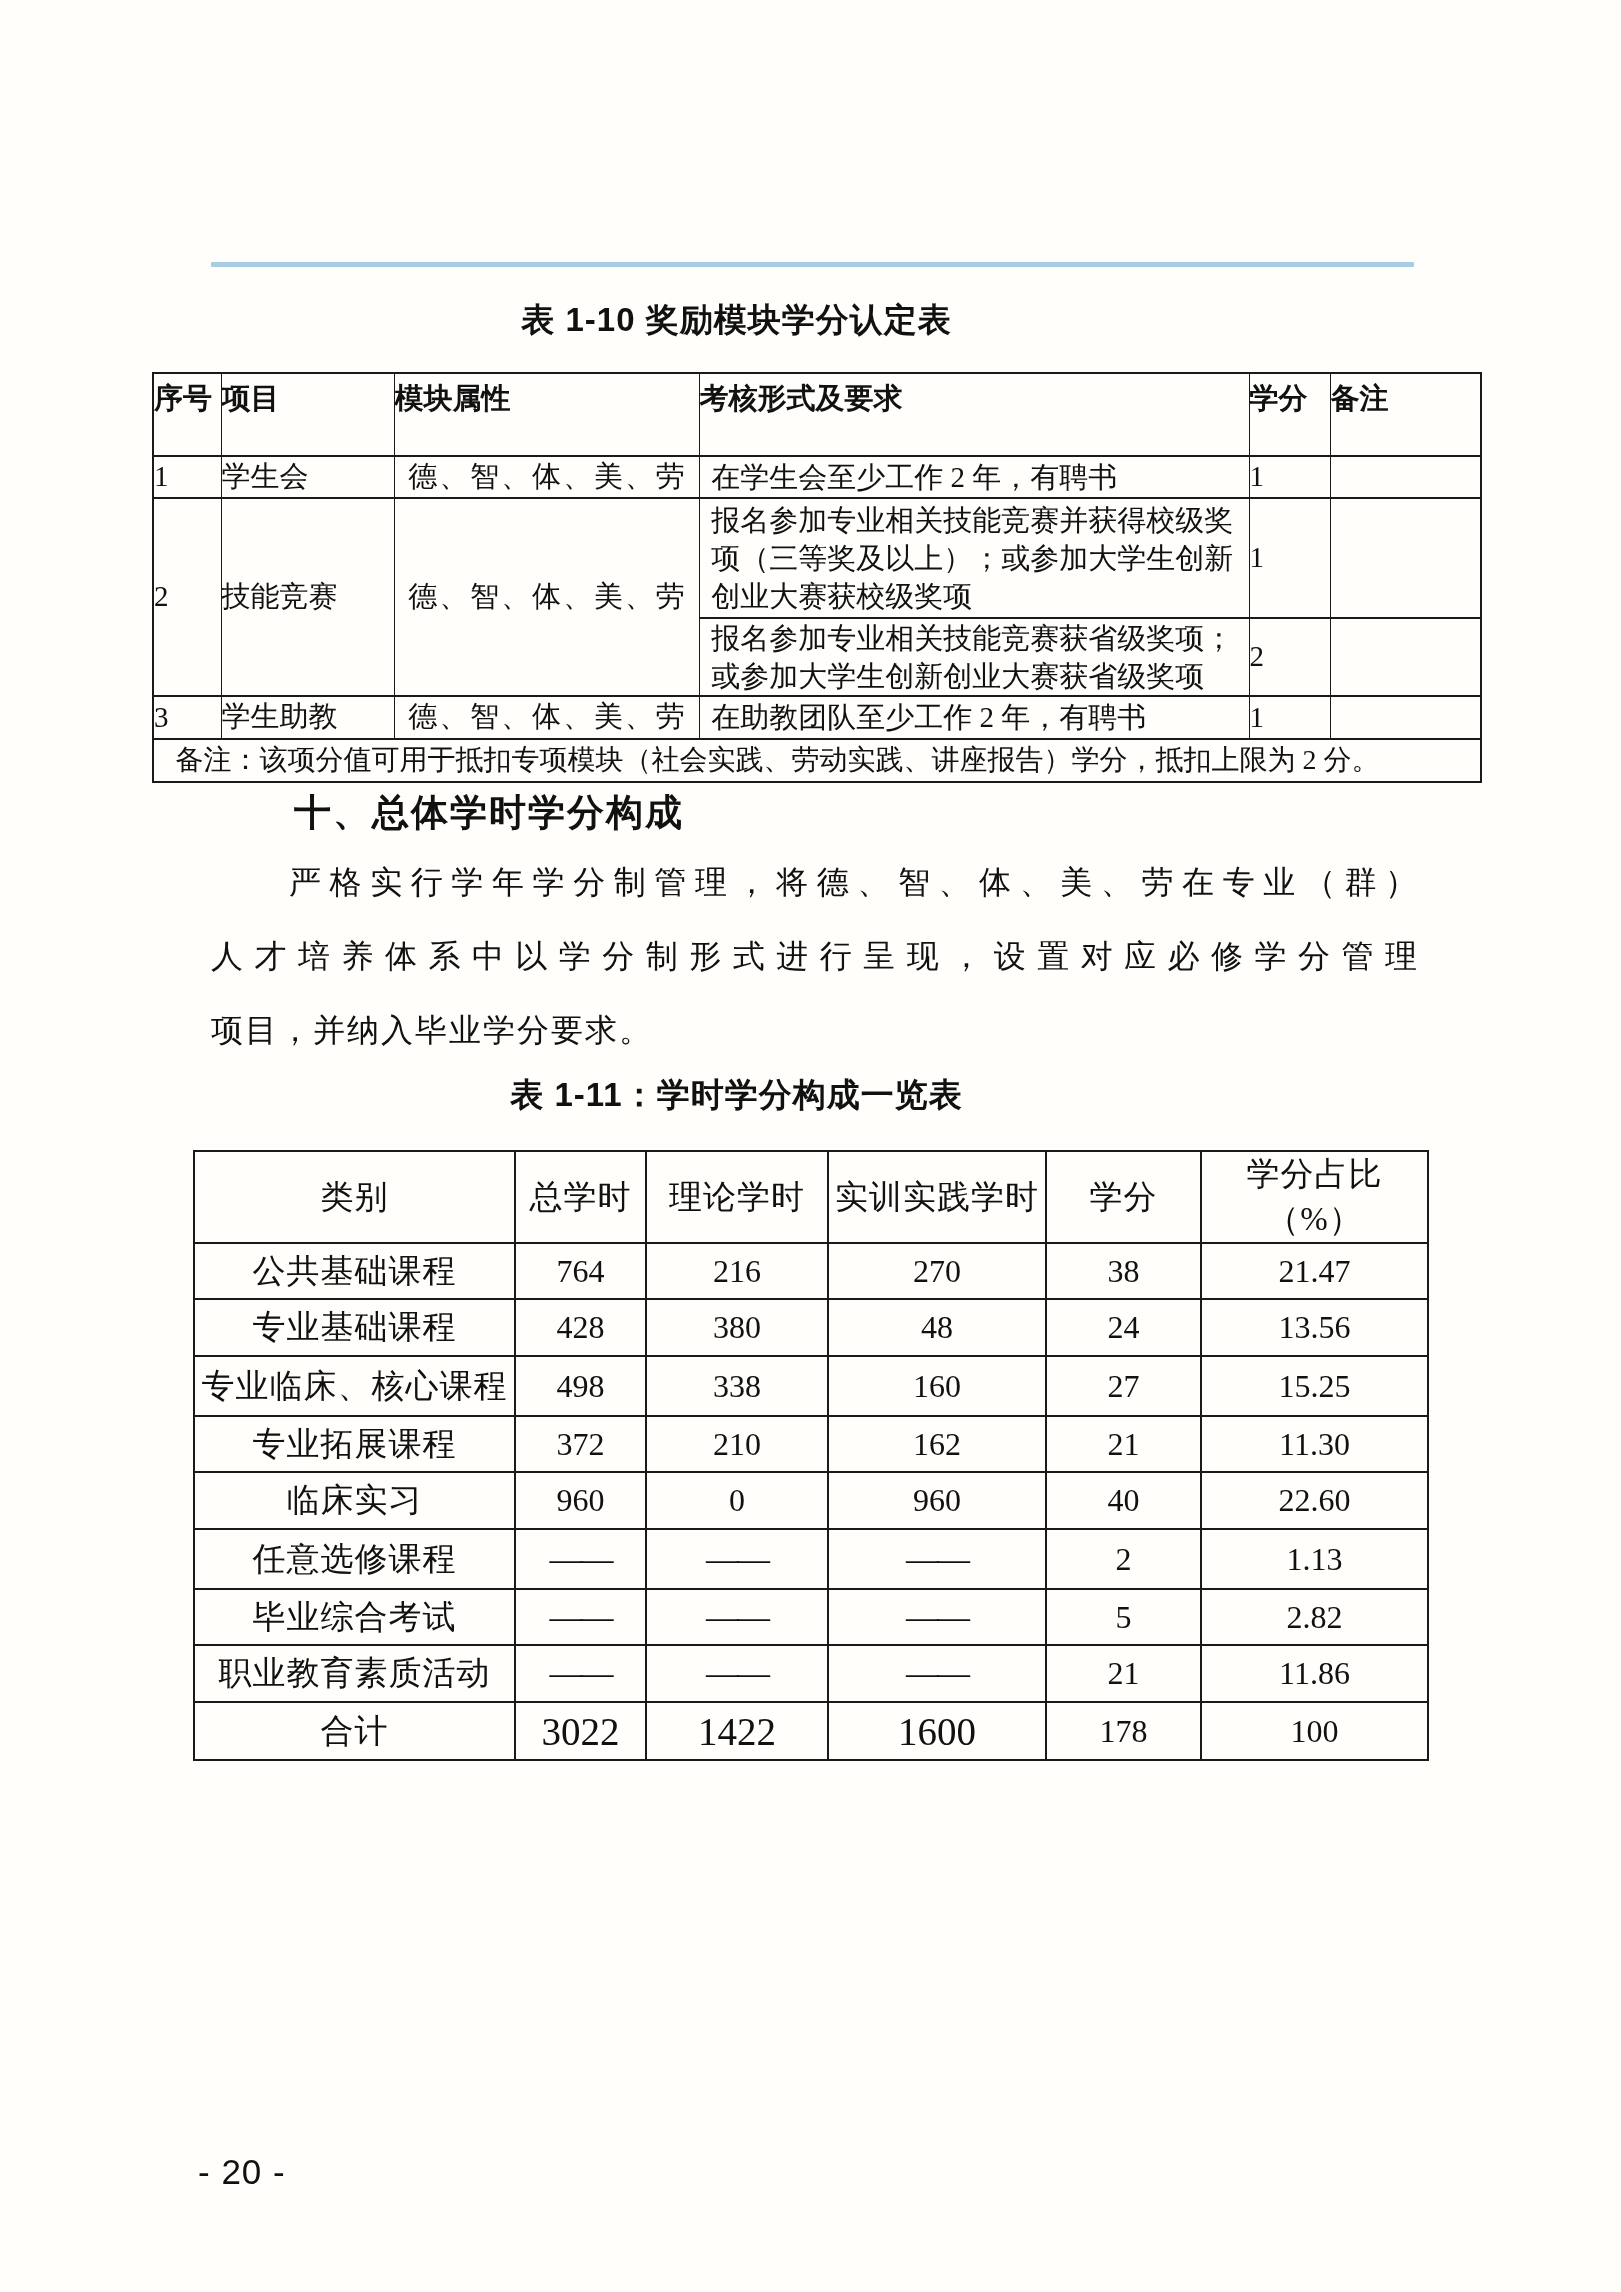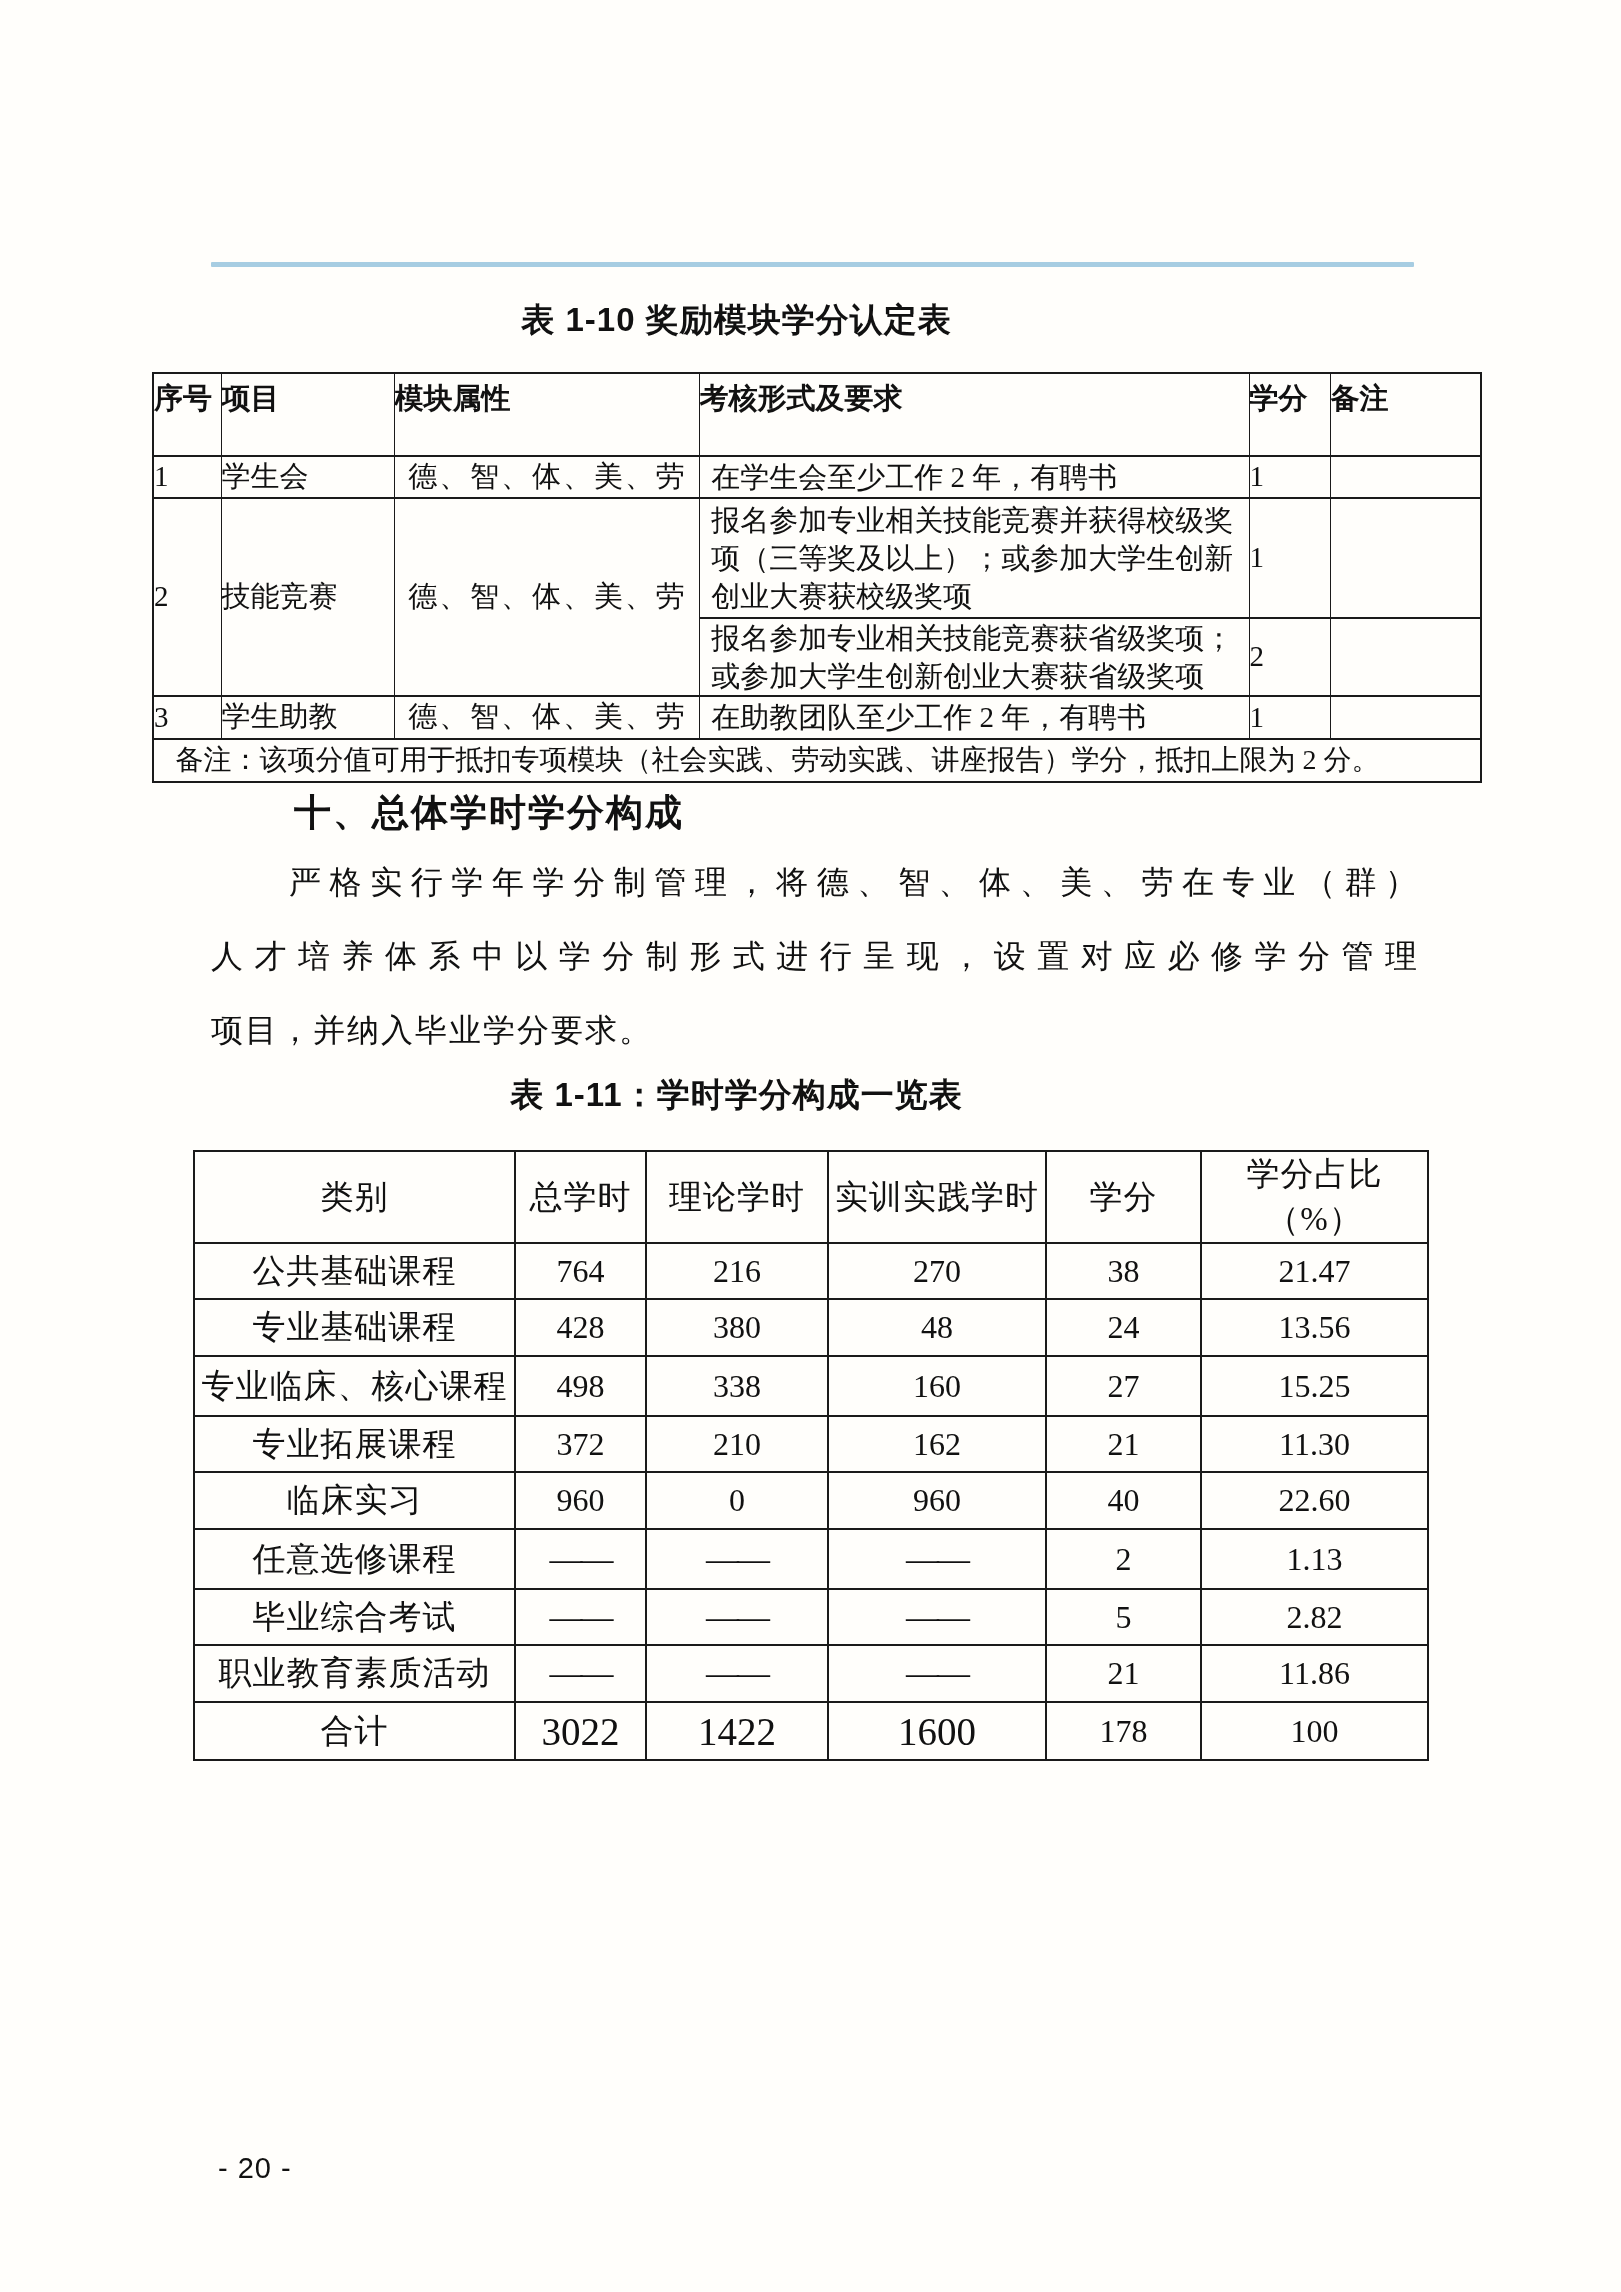--- a/index.html
+++ b/index.html
@@ -67,22 +67,22 @@
   .t2 th,.t2 td{
     border:solid #1a1a1a;border-width:2.9px 2px;
     font-size:33px;text-align:center;vertical-align:middle;
     font-weight:normal;padding:0;letter-spacing:1px;
   }
   .t2 td.num{font-size:32px;letter-spacing:0;}
   .t2 td.bignum{font-size:39px;letter-spacing:0;}
   .t2 td.dash{letter-spacing:-2px;}
 
   .page-number{
-    left:218px;top:2152px;
-    font-size:29px;letter-spacing:1px;
+    left:198px;top:2152px;
+    font-size:35px;letter-spacing:1px;
   }
 </style>
 </head>
 <body>
 
 <div class="abs header-rule" style="background:#a7cde2;"></div>
 
 <div class="abs caption caption1 sans">表 1-10 奖励模块学分认定表</div>
 
 <div class="abs t1">

